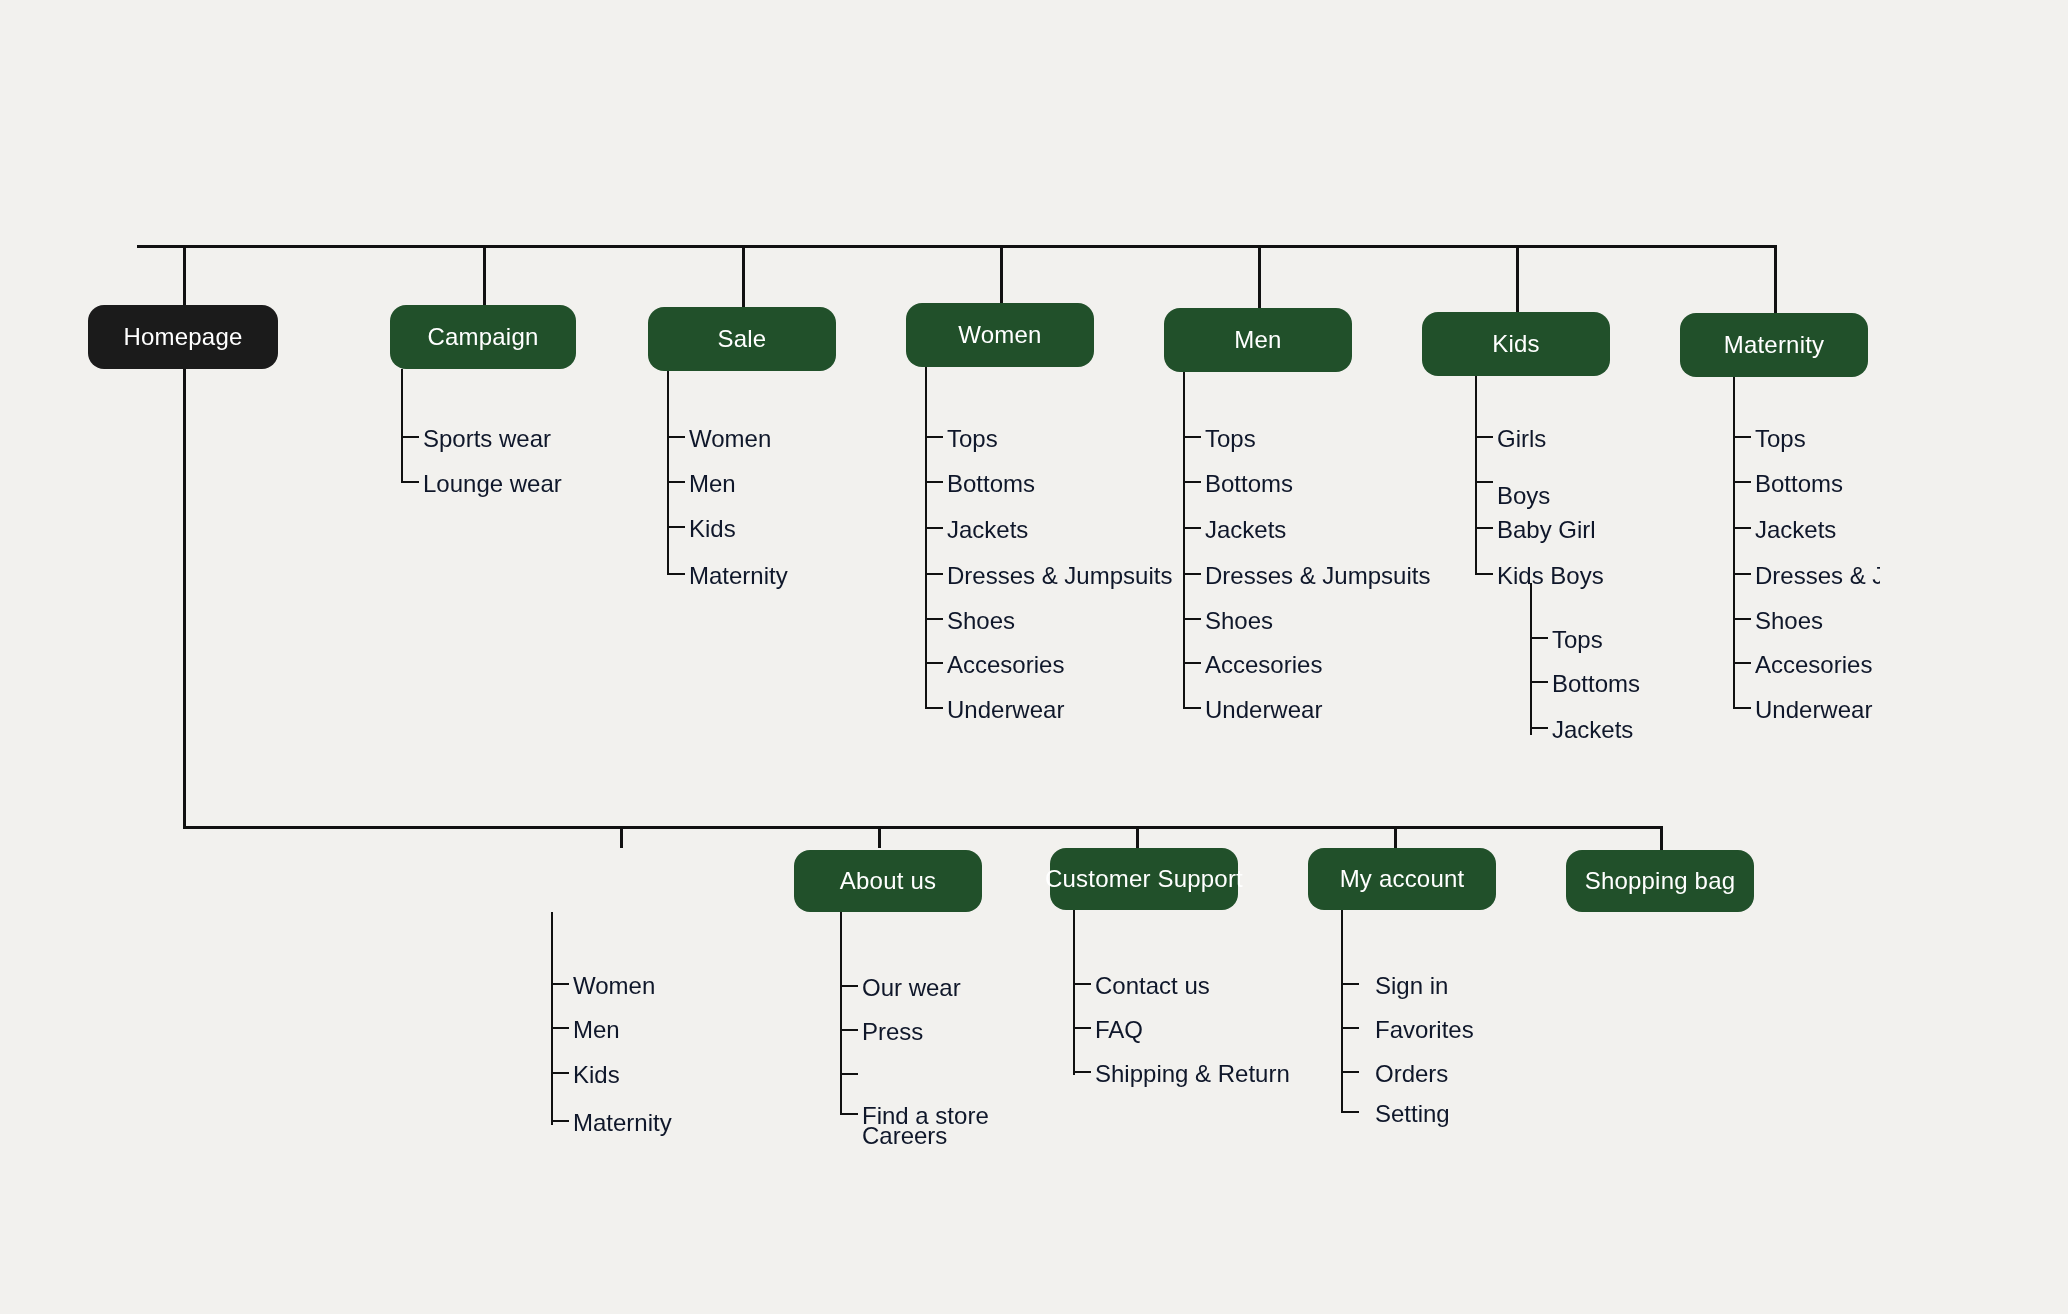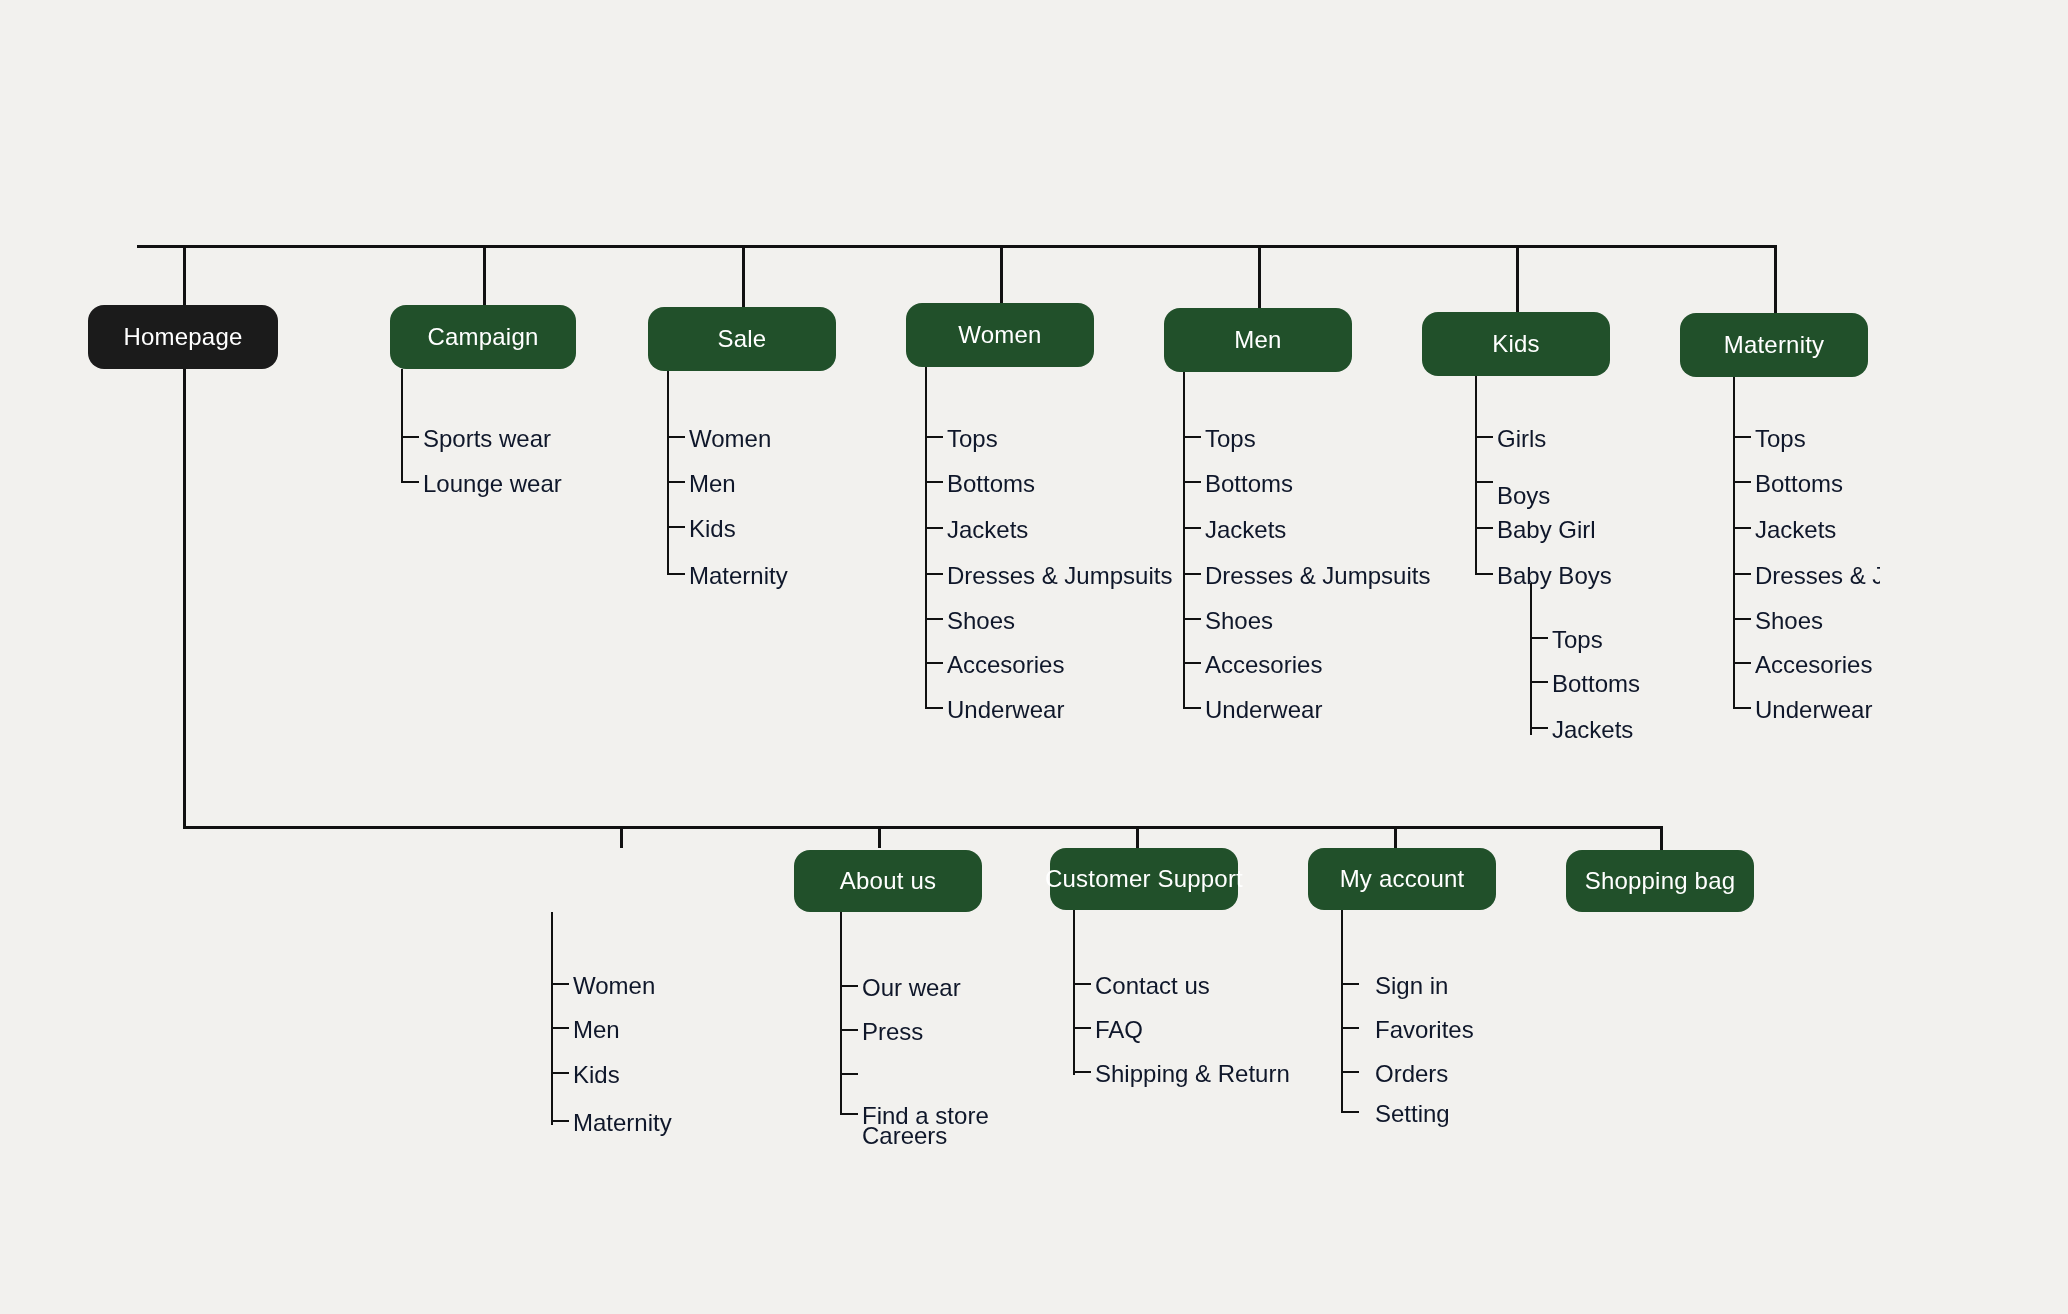--- a/index.html
+++ b/index.html
@@ -160,21 +160,21 @@
   <div class="subitem" style="left:1205px; top:698px;">Underwear</div>
 
   <div class="branch-stem" style="left:1475px; top:376px; height:198px;"></div>
   <div class="tick" style="left:1475px; top:436px;"></div>
   <div class="subitem" style="left:1497px; top:427px;">Girls</div>
   <div class="tick" style="left:1475px; top:481px;"></div>
   <div class="subitem" style="left:1497px; top:472px;margin-top:12px;">Boys</div>
   <div class="tick" style="left:1475px; top:527px;"></div>
   <div class="subitem" style="left:1497px; top:518px;">Baby Girl</div>
   <div class="tick" style="left:1475px; top:573px;"></div>
-  <div class="subitem" style="left:1497px; top:564px;">Baby Boys</div>
+  <div class="subitem" style="left:1497px; top:564px;">Kids Boys</div>
 
   <div class="branch-stem" style="left:1530px; top:583px; height:152px;"></div>
   <div class="tick" style="left:1530px; top:637px;"></div>
   <div class="subitem" style="left:1552px; top:628px;">Tops</div>
   <div class="tick" style="left:1530px; top:681px;"></div>
   <div class="subitem" style="left:1552px; top:672px;">Bottoms</div>
   <div class="tick" style="left:1530px; top:727px;"></div>
   <div class="subitem" style="left:1552px; top:718px;">Jackets</div>
 
   <div class="branch-stem" style="left:1733px; top:377px; height:331px;"></div>

